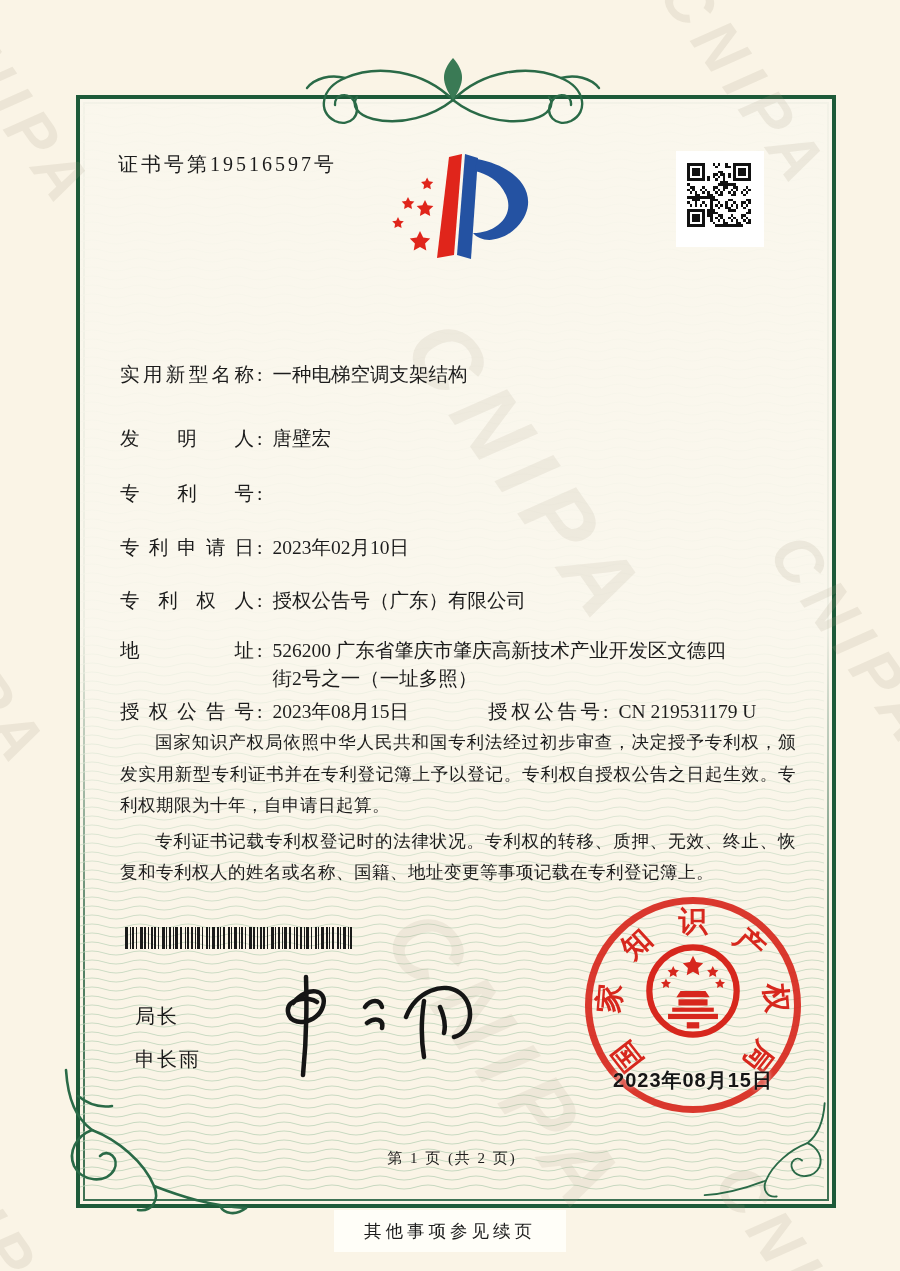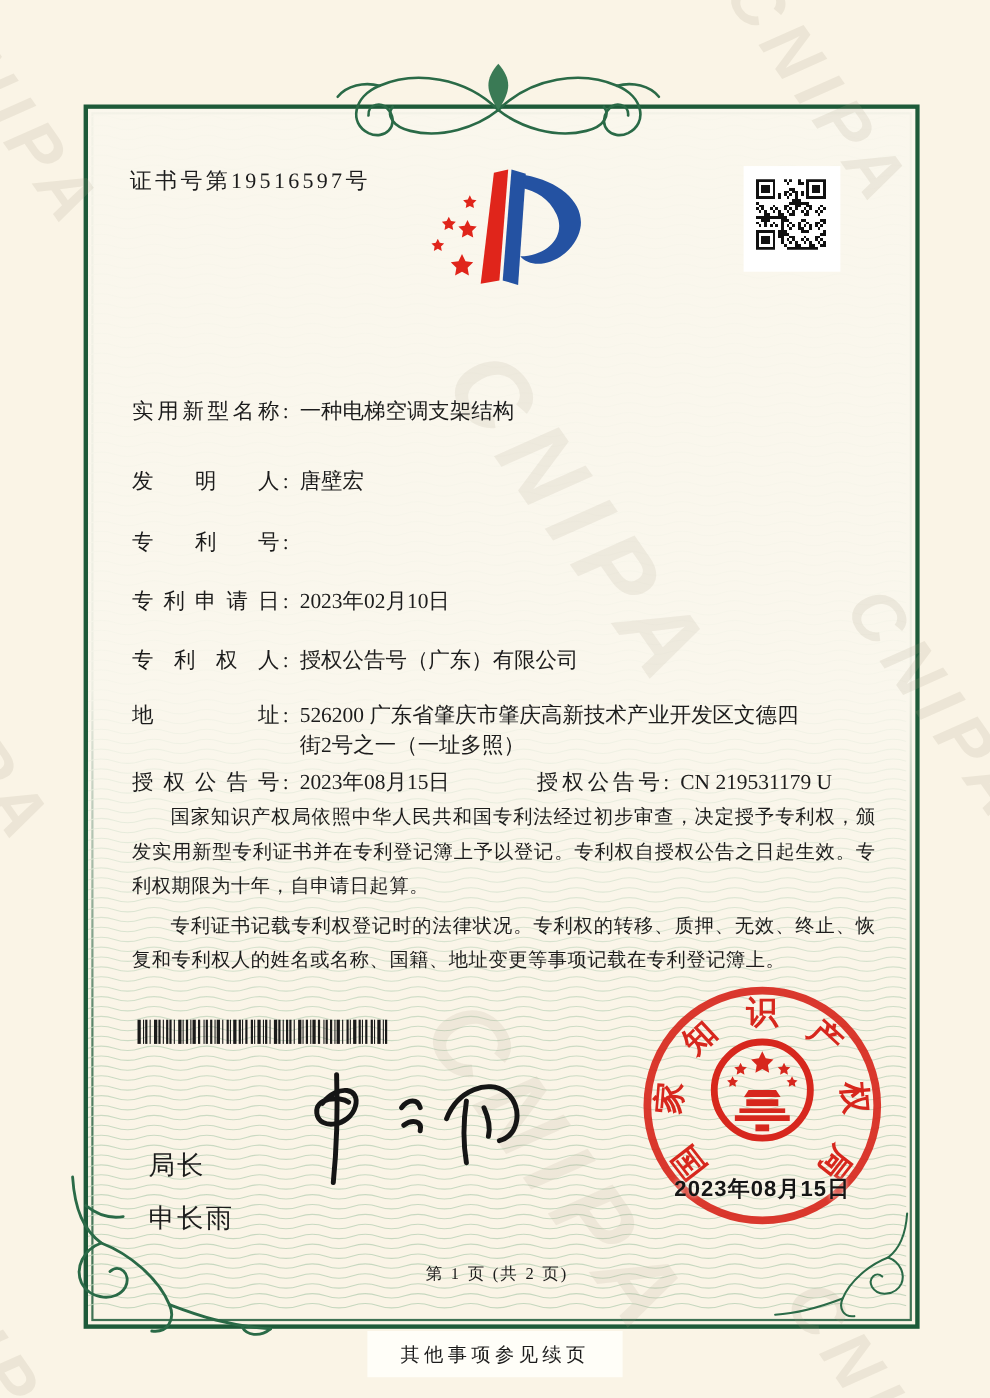--- a/index.html
+++ b/index.html
@@ -31,22 +31,22 @@
   .flabel{display:inline-block;width:134px;text-align:justify;text-align-last:justify;flex:none;}
   .fcolon{flex:none;margin:0 10px 0 3px;}
   .fvalue{max-width:470px;}
   .field-grant2{position:absolute;left:368px;top:0;display:flex;}
   .field-grant2 .flabel{width:112px;}
   .paragraphs{position:absolute;left:40px;top:628px;width:676px;font-size:17.5px;
               line-height:1.8;letter-spacing:0.5px;text-align:justify;font-family:Liberation Serif, serif;}
   .paragraphs p{margin:0 0 4px 0;text-indent:2em;}
   .barcode{position:absolute;left:45px;top:828px;width:233px;height:22px;}
   .barcode i{position:absolute;top:0;bottom:0;background:#1a1a1a;}
-  .director{position:absolute;left:55px;top:944px;font-family:Liberation Sans, sans-serif;
-            font-size:24px;letter-spacing:2px;}
+  .director{position:absolute;left:55px;top:904px;font-family:Liberation Sans, sans-serif;
+            font-size:20px;letter-spacing:2px;}
   .director div{margin-bottom:16px;}
   .signature{position:absolute;left:168px;top:872px;}
   
   .seal{position:absolute;left:505px;top:798px;width:216px;height:216px;}
   .seal-ring{position:absolute;inset:0;border:7px solid rgba(215,39,29,0.92);border-radius:50%;}
   .seal-chars{position:absolute;inset:0;}
   .seal-char{position:absolute;left:50%;top:50%;width:32px;height:32px;margin:-16px 0 0 -16px;
              text-align:center;font-size:29px;font-weight:bold;color:#d7271d;line-height:32px;}
   .seal-emblem{position:absolute;left:50%;top:42px;transform:translateX(-50%);}
   .seal-date{position:absolute;left:50%;top:170px;transform:translateX(-50%);white-space:nowrap;

